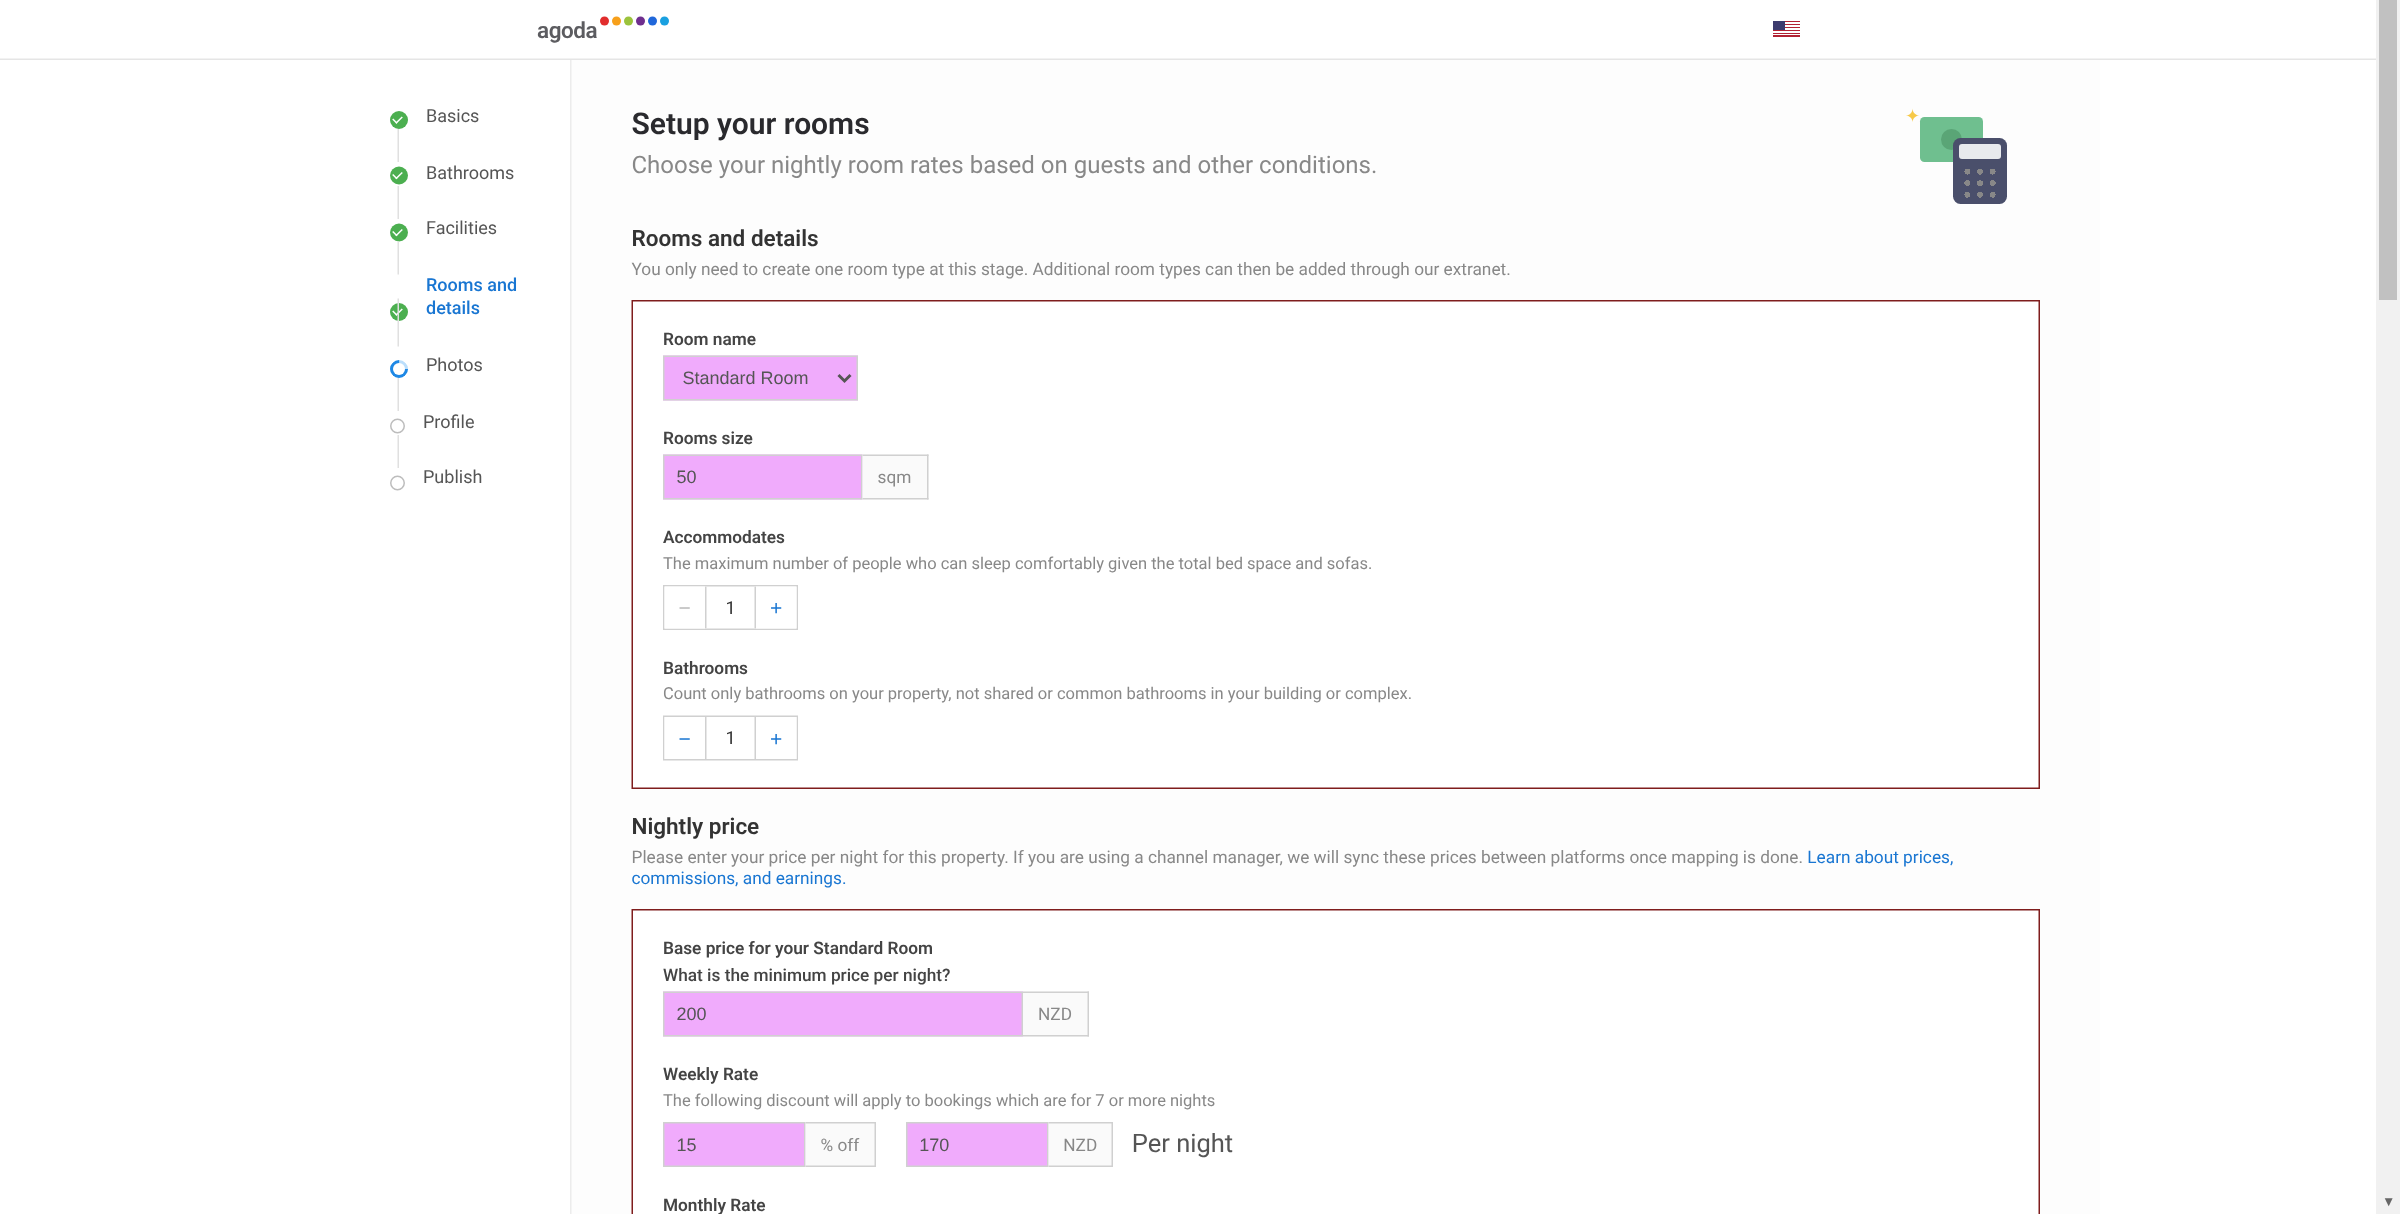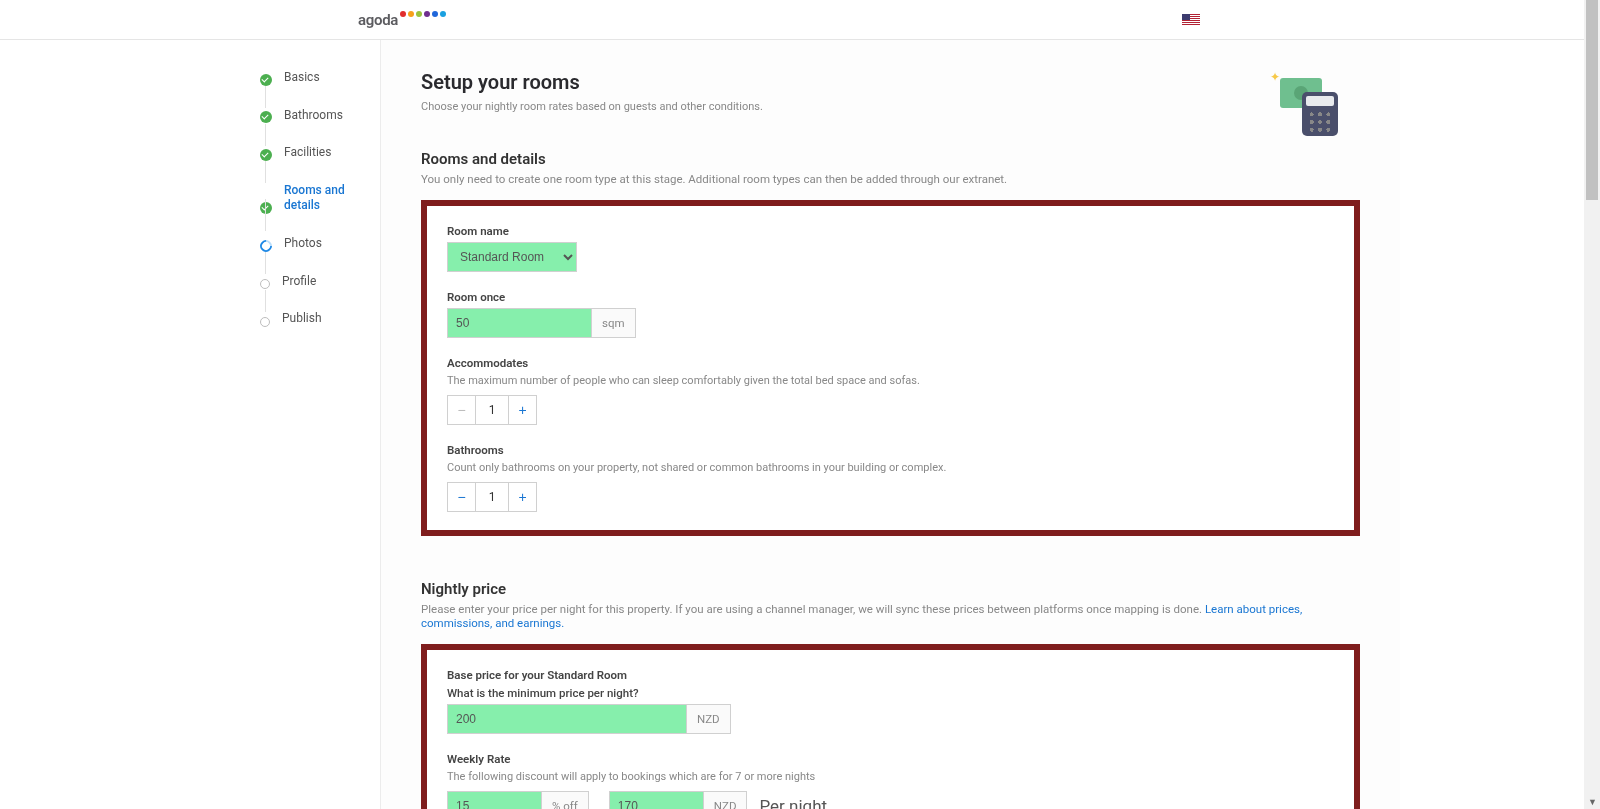--- a/index.html
+++ b/index.html
@@ -139,21 +139,21 @@
     justify-content:space-between;
     align-items:flex-start;
   }
   h1 {
     font-size: 20px;
     font-weight: 600;
     color: #2a2a2e;
     margin-bottom: 6px;
   }
   .sub {
-    font-size: 11px;
+    font-size: 16px;
     color: #888;
     margin-bottom: 28px;
   }
   .hero-illus{
     width:100px;height:80px;position:relative;
   }
   .hero-illus .bill{
     position:absolute; left:20px; top:8px; width:42px; height:30px;
     background:#6fbf8f; border-radius:3px;
   }
@@ -192,54 +192,54 @@
     margin-bottom: 4px;
     color:#333;
   }
   .sec-sub {
     font-size: 11.5px;
     color: #888;
     margin-bottom: 14px;
   }
   .sec-sub a { color:#1976d2; text-decoration:none; }
   .card {
-    border: 6px solid #7f1d1d;
+    border: 1px solid #7f1d1d;
     background:#fff;
     padding: 18px 20px;
-    margin-bottom: 44px;
+    margin-bottom: 16px;
   }
   .field { margin-bottom: 18px; }
   .flabel {
     font-size: 11.5px;
     font-weight: 600;
     color:#444;
     margin-bottom: 4px;
     display:block;
   }
   .fdesc {
     font-size: 11px;
     color: #888;
     margin-bottom: 8px;
   }
   select, input[type=text] {
     height: 30px;
     border: 1px solid #d0d0d0;
     padding: 0 8px;
     font-size: 12px;
     color:#555;
-    background:#86efac;
+    background:#f0abfc;
   }
   select { width: 130px; }
   .row { display:flex; }
   .addon {
     height:30px; border:1px solid #d0d0d0; border-left:none;
     display:flex; align-items:center; padding:0 10px;
     font-size:11.5px; color:#888; background:#fafafa;
   }
-  .inp-sm{width:145px;}
+  .inp-sm{width:133px;}
   .inp-xs{width:95px;}
   .inp-md{width:240px;}
   .stepper {
     display:flex; border:1px solid #d0d0d0; width:90px; height:30px;
   }
   .stepper button{
     width:28px; border:none; background:#fff; cursor:pointer;
     font-size:14px; color:#1976d2; display:flex;align-items:center;justify-content:center;
   }
   .stepper button:first-child{border-right:1px solid #d0d0d0;}
@@ -322,21 +322,21 @@
     <p class="sec-sub">You only need to create one room type at this stage. Additional room types can then be added through our extranet.</p>
 
     <div class="card">
       <div class="field">
         <label class="flabel">Room name</label>
         <select>
           <option>Standard Room</option>
         </select>
       </div>
       <div class="field">
-        <label class="flabel">Room once</label>
+        <label class="flabel">Rooms size</label>
         <div class="row">
           <input type="text" class="inp-sm" value="50" style="">
           <span class="addon">sqm</span>
         </div>
       </div>
       <div class="field">
         <label class="flabel">Accommodates</label>
         <p class="fdesc">The maximum number of people who can sleep comfortably given the total bed space and sofas.</p>
         <div class="stepper">
           <button class="dis">−</button>

